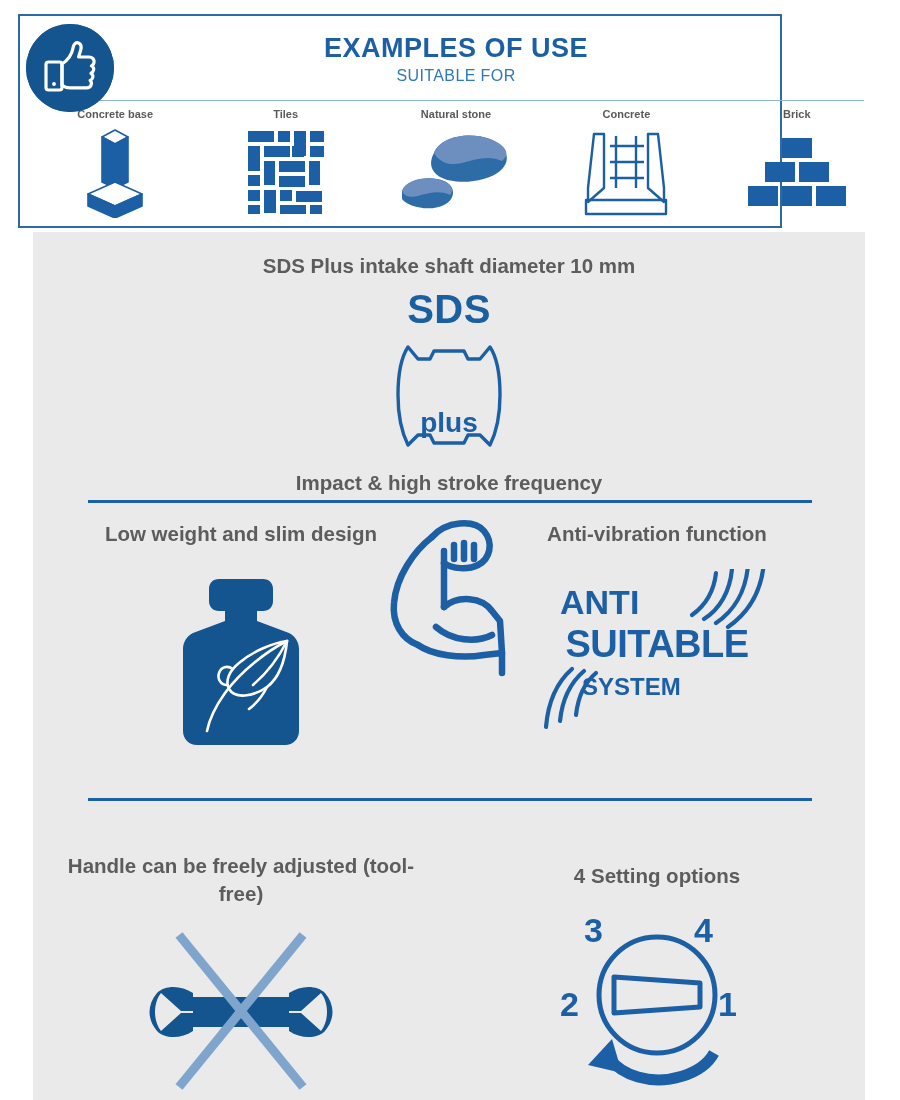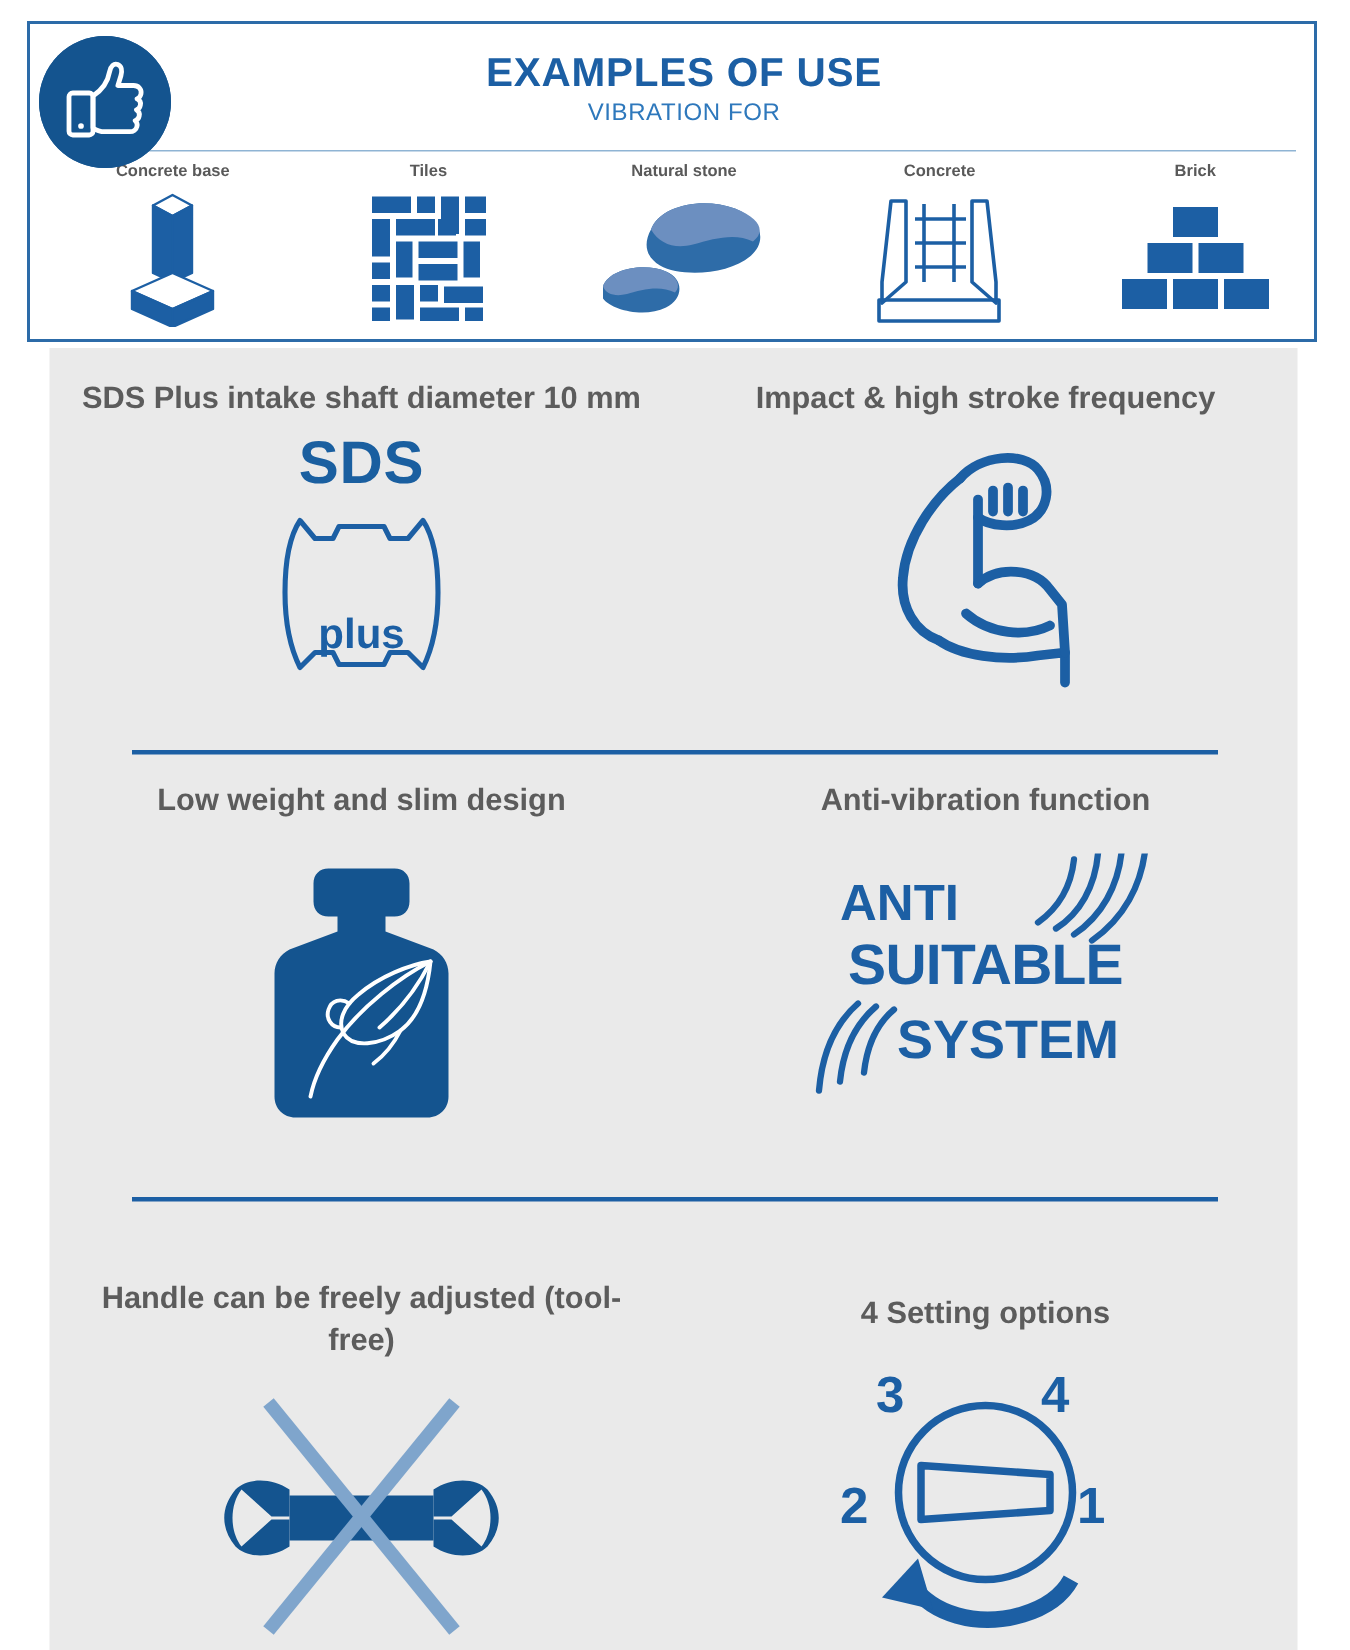--- a/index.html
+++ b/index.html
@@ -14,21 +14,21 @@
     position: relative;
     font-family: "Liberation Sans", sans-serif;
     overflow: hidden;
   }
 
   
   #header-card {
     position: absolute;
     left: 18px;
     top: 14px;
-    width: 860px;
+    width: 764px;
     height: 214px;
     box-sizing: border-box;
     border: 2px solid #2C6BA8;
     background: #ffffff;
   }
   #thumbs-badge {
     position: absolute;
     left: 6px;
     top: 8px;
     width: 88px;
@@ -102,21 +102,21 @@
     width: 832px;
     height: 868px;
     background: #EAEAEA;
   }
   .feature-row {
     position: absolute;
     left: 0;
     width: 832px;
     display: flex;
   }
-  #feature-row-1 { top: 20px;  height: 258px; }
+  #feature-row-1 { top: 20px;  height: 258px; flex-direction: column; }
   #feature-row-2 { top: 288px; height: 270px; }
   #feature-row-3 { top: 585px; height: 280px; align-items: flex-end; }
 
   .feature-cell {
     flex: 1 1 0;
     text-align: center;
     position: relative;
   }
   .feature-title {
     font-size: 20.5px;
@@ -145,21 +145,21 @@
   
   .avs-wrap { position: relative; width: 230px; height: 160px; }
   .avs-line {
     color: #1C5FA4;
     font-weight: bold;
     text-align: center;
     line-height: 1;
   }
   #avs-anti      { position: absolute; left: 18px;  top: 16px;  font-size: 34px; letter-spacing: 0px; }
   #avs-vibration { position: absolute; left: 0;     top: 56px;  width: 230px; font-size: 38px; letter-spacing: -0.5px; }
-  #avs-system    { position: absolute; left: 56px;  top: 106px; font-size: 36px; letter-spacing: 0px; }
+  #avs-system    { position: absolute; left: 40px;  top: 106px; font-size: 24px; letter-spacing: 0px; }
 
   
   .dial-wrap { position: relative; width: 230px; height: 190px; }
   .dial-num {
     position: absolute;
     color: #1C5FA4;
     font-size: 34px;
     font-weight: bold;
   }
   #dial-n3 { left: 42px;  top: 4px; }
@@ -197,21 +197,21 @@
       <g fill="none" stroke="#ffffff" stroke-width="3.2" stroke-linejoin="round" stroke-linecap="round">
         <rect x="20" y="38" width="16" height="28" rx="2.5"></rect>
         <circle cx="28" cy="60" r="1.9" fill="#ffffff" stroke="none"></circle>
         <path d="M36 40 C 42 36, 46 30, 47 24 C 47.6 20, 50 18, 52.5 19 C 55 20, 55.6 23, 54.6 26.5 L 52.6 33 L 63 33 C 66.4 33, 68.6 35.6, 68 38.6 C 67.7 40.2, 66.6 41.3, 65.4 41.9 C 67 42.6, 68 44.2, 67.6 46 C 67.3 47.6, 66.2 48.7, 65 49.3 C 66.4 50.1, 67.2 51.6, 66.8 53.3 C 66.5 54.9, 65.4 56, 64.1 56.5 C 65.2 57.4, 65.7 58.8, 65.3 60.3 C 64.8 62.4, 62.9 63.8, 60.6 63.8 L 44 63.8 C 40.6 63.8, 37.8 62.6, 36 61.2 Z"></path>
       </g>
     </svg>
   </div>
 
   <div id="header-titles">
     <div id="header-title">EXAMPLES OF USE</div>
-    <div id="header-subtitle">VIBRATION FOR</div>
+    <div id="header-subtitle">SUITABLE FOR</div>
   </div>
 
   <div id="header-rule"></div>
 
   <div id="material-row">
 
     <div class="material-cell">
       <div class="material-label">Concrete base</div>
       <div class="material-art">
         <svg width="78" height="92" viewBox="0 0 78 92">

